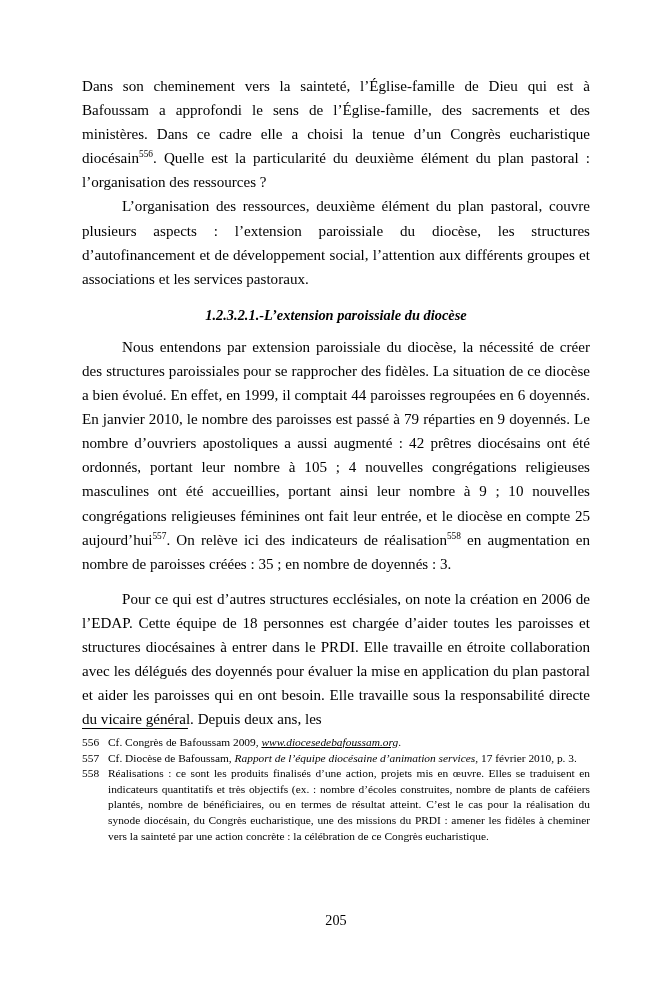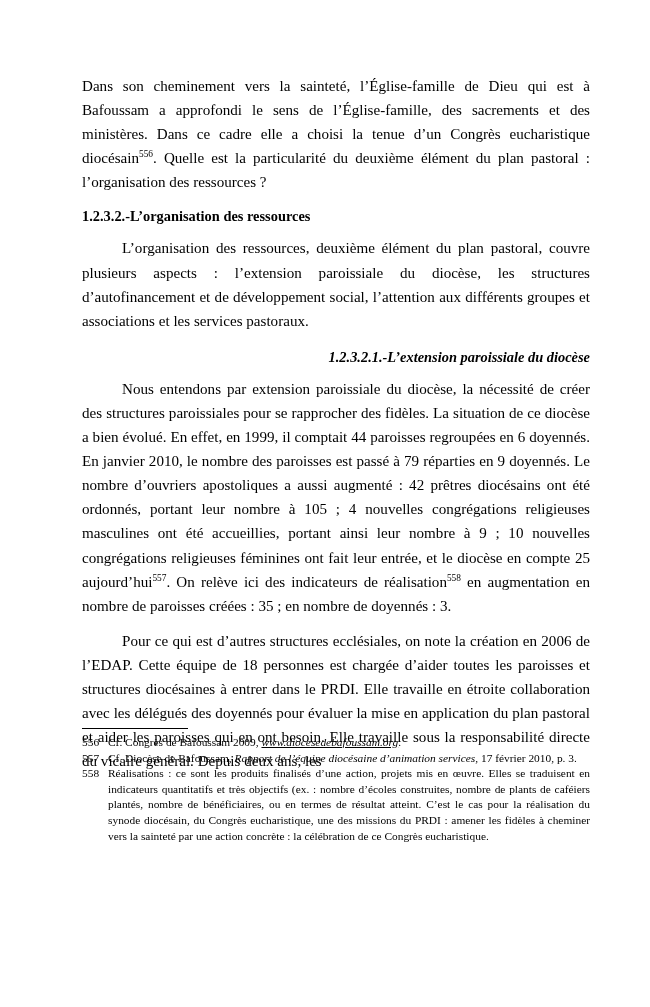--- a/index.html
+++ b/index.html
@@ -45,21 +45,21 @@
     line-height: 20px;
     font-weight: bold;
     text-align: left;
   }
   h4.heading-bold-italic {
     margin: 14px 0 10px 0;
     font-size: 14.4px;
     line-height: 20px;
     font-weight: bold;
     font-style: italic;
-    text-align: right;
+    text-align: center;
   }
   .gap {
     height: 11px;
   }
   sup {
     font-size: 0.62em;
     vertical-align: super;
     line-height: 0;
   }
   .footnotes {
@@ -109,21 +109,20 @@
 </style>
 </head>
 <body>
 
 <div class="page">
 
   <div class="body-block">
 
     <p class="body"><span>Dans son cheminement vers la sainteté, l’Église-famille de Dieu qui est à Bafoussam a approfondi le sens de l’Église-famille, des sacrements et des ministères. Dans ce cadre elle a choisi la tenue d’un Congrès eucharistique diocésain</span><sup>556</sup><span>. Quelle est la particularité du deuxième élément du plan pastoral : l’organisation des ressources ?</span></p>
 
-    <h3 class="heading-bold">1.2.3.2.-L’organisation des ressources</h3>
 
     <p class="body indent">L’organisation des ressources, deuxième élément du plan pastoral, couvre plusieurs aspects : l’extension paroissiale du diocèse, les structures d’autofinancement et de développement social, l’attention aux différents groupes et associations et les services pastoraux.</p>
 
     <h4 class="heading-bold-italic">1.2.3.2.1.-L’extension paroissiale du diocèse</h4>
 
     <p class="body indent"><span>Nous entendons par extension paroissiale du diocèse, la nécessité de créer des structures paroissiales pour se rapprocher des fidèles. La situation de ce diocèse a bien évolué. En effet, en 1999, il comptait 44 paroisses regroupées en 6 doyennés. En janvier 2010, le nombre des paroisses est passé à 79 réparties en 9 doyennés. Le nombre d’ouvriers apostoliques a aussi augmenté : 42 prêtres diocésains ont été ordonnés, portant leur nombre à 105 ; 4 nouvelles congrégations religieuses masculines ont été accueillies, portant ainsi leur nombre à 9 ; 10 nouvelles congrégations religieuses féminines ont fait leur entrée, et le diocèse en compte 25 aujourd’hui</span><sup>557</sup><span>. On relève ici des indicateurs de réalisation</span><sup>558</sup><span> en augmentation en nombre de paroisses créées : 35 ; en nombre de doyennés : 3.</span></p>
 
     <div class="gap"></div>
 
     <p class="body indent">Pour ce qui est d’autres structures ecclésiales, on note la création en 2006 de l’EDAP. Cette équipe de 18 personnes est chargée d’aider toutes les paroisses et structures diocésaines à entrer dans le PRDI. Elle travaille en étroite collaboration avec les délégués des doyennés pour évaluer la mise en application du plan pastoral et aider les paroisses qui en ont besoin. Elle travaille sous la responsabilité directe du vicaire général. Depuis deux ans, les</p>
@@ -139,14 +138,15 @@
 
     <div class="fn">
       <span class="fn-num">557</span><span>Cf. Diocèse de Bafoussam, </span><i>Rapport de l’équipe diocésaine d’animation services</i><span>, 17 février 2010, p. 3.</span>
     </div>
 
     <div class="fn">
       <span class="fn-num">558</span><span>Réalisations : ce sont les produits finalisés d’une action, projets mis en œuvre. Elles se traduisent en indicateurs quantitatifs et très objectifs (ex. : nombre d’écoles construites, nombre de plants de caféiers plantés, nombre de bénéficiaires, ou en termes de résultat atteint. C’est le cas pour la réalisation du synode diocésain, du Congrès eucharistique, une des missions du PRDI : amener les fidèles à cheminer vers la sainteté par une action concrète : la célébration de ce Congrès eucharistique.</span>
     </div>
   </div>
 
+  <div class="page-number">205</div>
 
 </div>
 
 </body></html>

